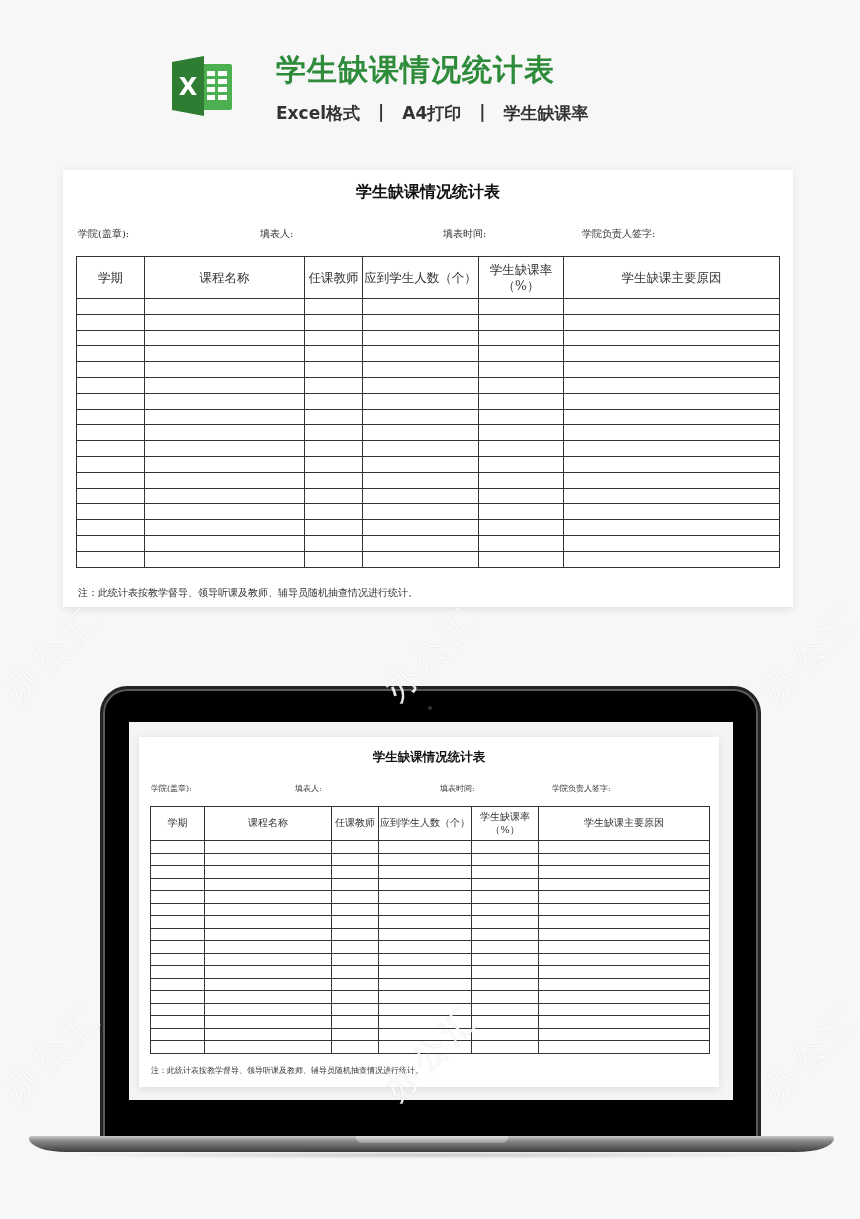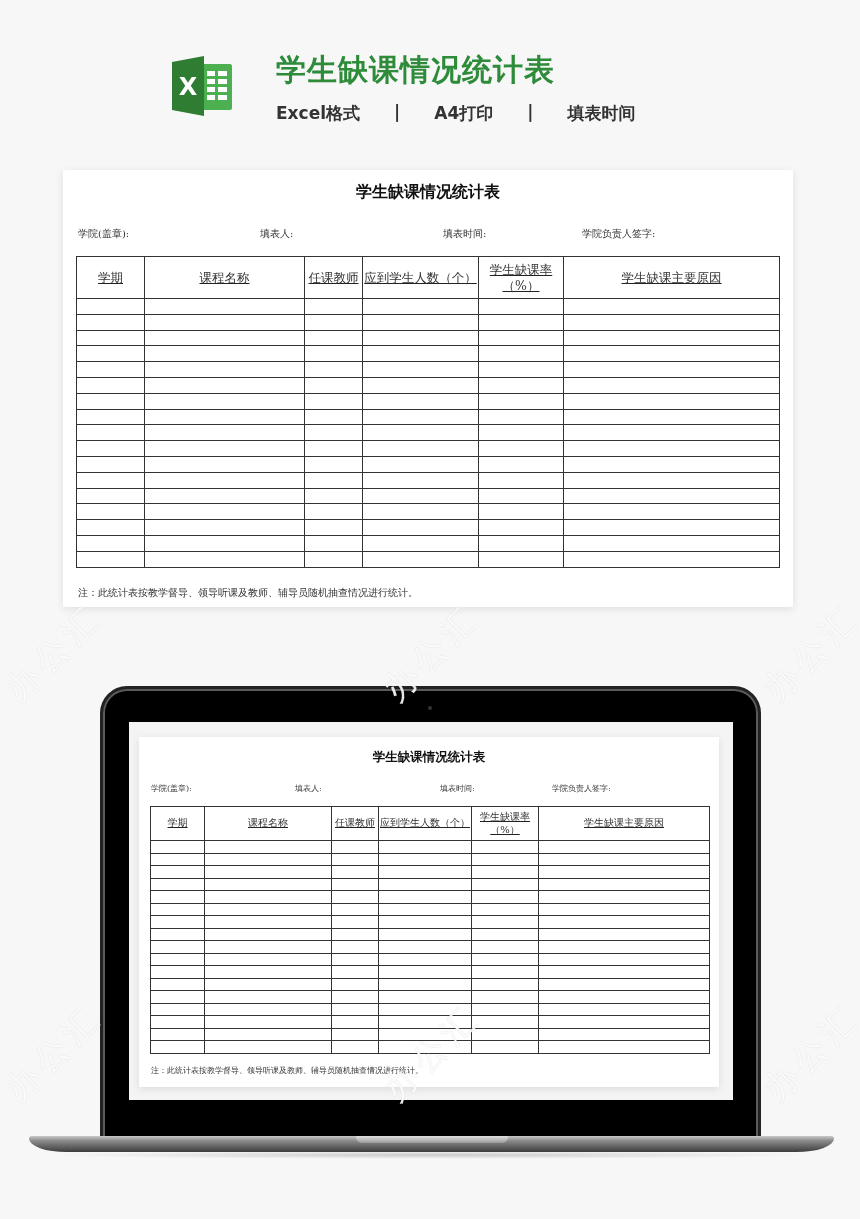--- a/index.html
+++ b/index.html
@@ -14,33 +14,33 @@
   .banner { position: absolute; left: 0; top: 0; width: 860px; height: 150px; }
   .xl-icon { position: absolute; left: 172px; top: 56px; width: 62px; height: 60px; }
   .banner-title {
     position: absolute; left: 276px; top: 50px;
     font-size: 30px; font-weight: bold; color: #2e8b3a; letter-spacing: 1px;
     font-family: "DejaVu Sans", sans-serif;
   }
   .banner-sub {
     position: absolute; left: 276px; top: 102px;
     font-size: 17px; font-weight: bold; color: #333;
-    display: flex; gap: 16px; white-space: nowrap;
+    display: flex; gap: 0; white-space: nowrap;
   }
   .banner-sub .sep { margin: 0 18px; color: #333; }
 
   
   .sheet {
     position: absolute; background: #fff;
     box-shadow: 0 2px 8px rgba(0,0,0,0.10);
     font-family: "DejaVu Serif", "Liberation Serif", serif;
   }
   .sheet .s-title { position: absolute; width: 100%; text-align: center; font-weight: bold; color: #111; }
   .sheet .meta { position: absolute; color: #333; white-space: nowrap; }
-  .sheet table { position: absolute; border-collapse: collapse; table-layout: fixed; text-decoration: underline; }
+  .sheet table { position: absolute; border-collapse: collapse; table-layout: fixed; }
   .sheet th, .sheet td { border: 1.3px solid #333; padding: 0; }
   .sheet th { font-weight: normal; color: #333; text-align: center; vertical-align: middle; line-height: 1.25; }
   .sheet .note { position: absolute; color: #333; white-space: nowrap; text-align: center; }
 
   
   .sheet.big { left: 63px; top: 170px; width: 730px; height: 437px; }
   .sheet.big .s-title { top: 12px; font-size: 16px; }
   .sheet.big .meta { top: 57px; font-size: 10px; }
   .sheet.big table { left: 13px; top: 86px; width: 704px; }
   .sheet.big th { height: 42px; font-size: 12.5px; }
@@ -103,21 +103,21 @@
     </g>
     <path d="M0 6 L32 0 L32 60 L0 54 Z" fill="#2e7d32"></path>
     <text x="16" y="39" text-anchor="middle" font-size="24" font-weight="bold" fill="#fff" font-family="DejaVu Sans, sans-serif">X</text>
   </svg>
   <div class="banner-title">学生缺课情况统计表</div>
   <div class="banner-sub">
     <span>Excel格式</span>
     <span class="sep">|</span>
     <span>A4打印</span>
     <span class="sep">|</span>
-    <span>填表时间</span>
+    <span>学生缺课率</span>
   </div>
 </div>
 
 <div class="sheet big">
   <div class="s-title">学生缺课情况统计表</div>
   <span class="meta" style="left:15px">学院(盖章):</span>
   <span class="meta" style="left:197px">填表人:</span>
   <span class="meta" style="left:380px">填表时间:</span>
   <span class="meta" style="left:519px">学院负责人签字:</span>
   <table>

